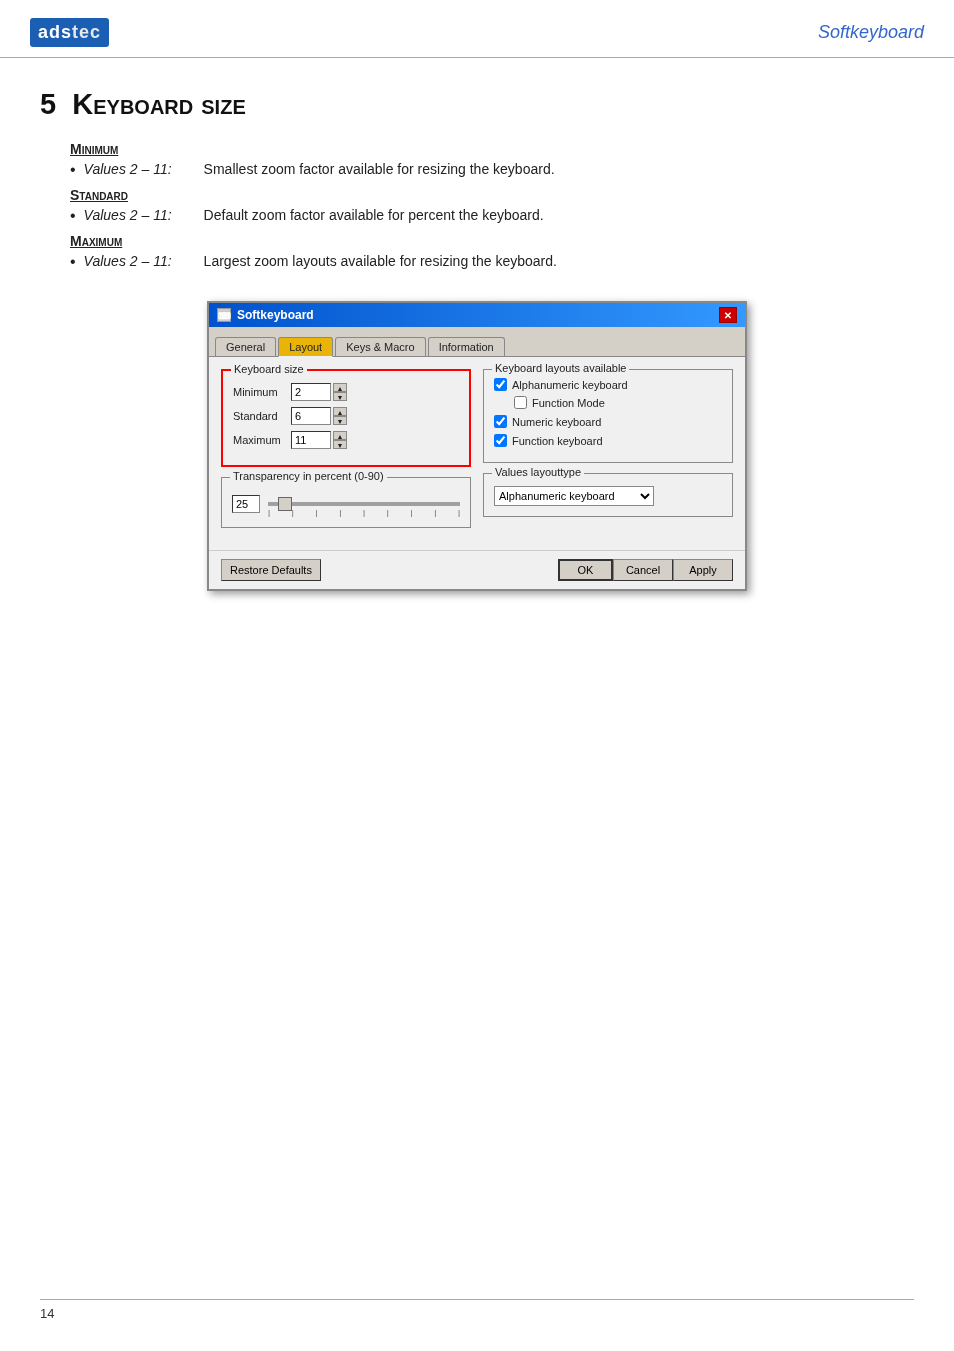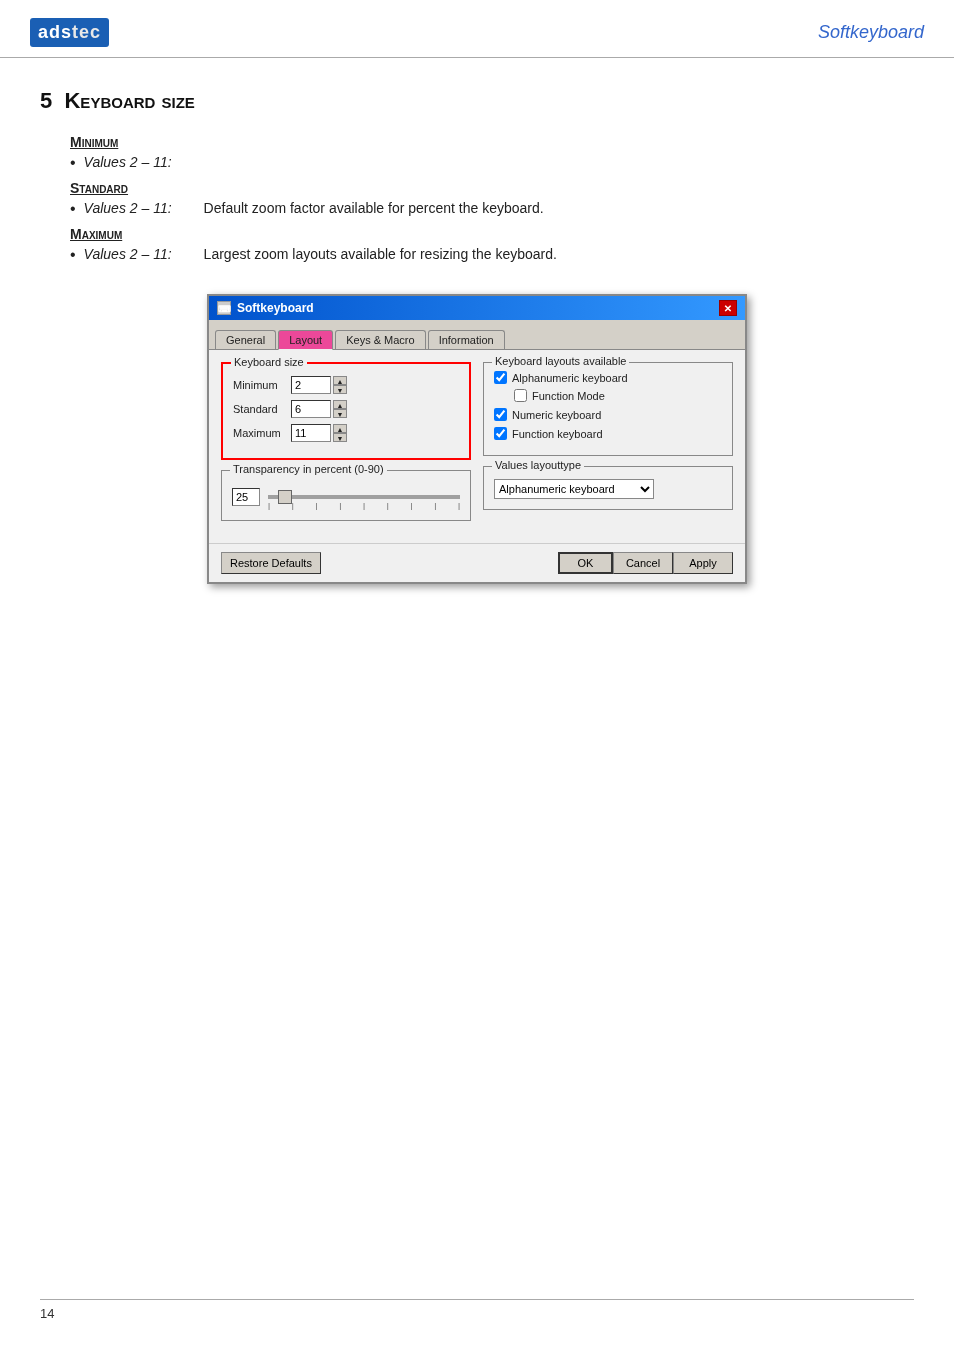--- a/index.html
+++ b/index.html
@@ -41,21 +41,21 @@
       font-size: 18px;
       font-style: italic;
     }
 
     
     .page-content {
       padding: 30px 40px 40px 40px;
     }
 
     .section-title {
-      font-size: 22px;
+      font-size: 29px;
       font-variant: small-caps;
       font-weight: bold;
       color: #111;
       margin-bottom: 20px;
     }
 
     .doc-text {
       margin-left: 30px;
     }
 
@@ -151,21 +151,21 @@
       padding: 3px 10px;
       border: 1px solid #888;
       border-bottom: none;
       background: #d4d0c8;
       cursor: pointer;
       font-size: 11px;
       margin-right: 2px;
       border-radius: 3px 3px 0 0;
     }
     .tab.active {
-      background: #ec4899;
+      background: #eab308;
       border-bottom: 1px solid #f0f0f0;
       position: relative;
       top: 1px;
       z-index: 2;
     }
 
     
     .dialog-body {
       padding: 12px;
       background: #f0f0f0;
@@ -372,20 +372,21 @@
     <span>5</span>&nbsp;
     <span>Keyboard size</span>
   </div>
 
   <div class="doc-text">
 
     <div class="term-heading">Minimum</div>
     <div class="bullet-item">
       <span class="bullet">•</span>
       <span class="bullet-key">Values 2 – 11:</span>
+      <span class="bullet-desc">Smallest zoom factor available for resizing the keyboard.</span>
     </div>
 
     <div class="term-heading">Standard</div>
     <div class="bullet-item">
       <span class="bullet">•</span>
       <span class="bullet-key">Values 2 – 11:</span>
       <span class="bullet-desc">Default zoom factor available for percent the keyboard.</span>
     </div>
 
     <div class="term-heading">Maximum</div>

